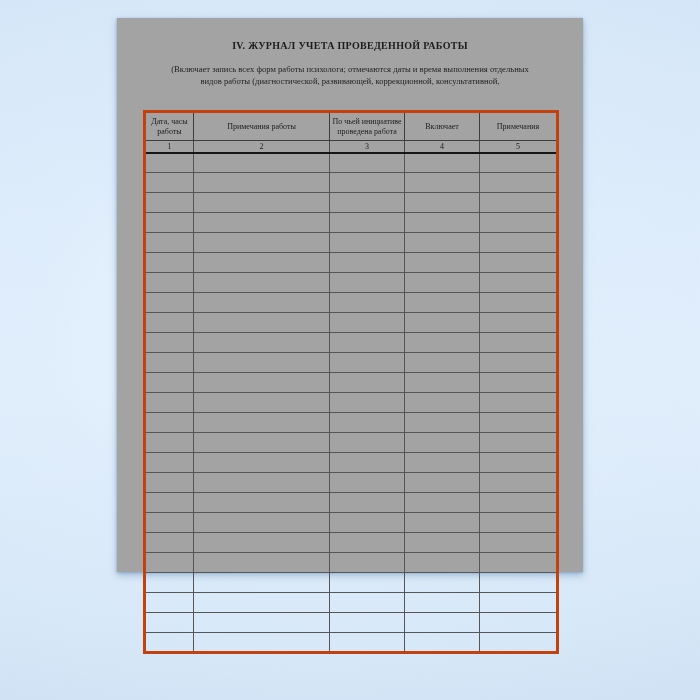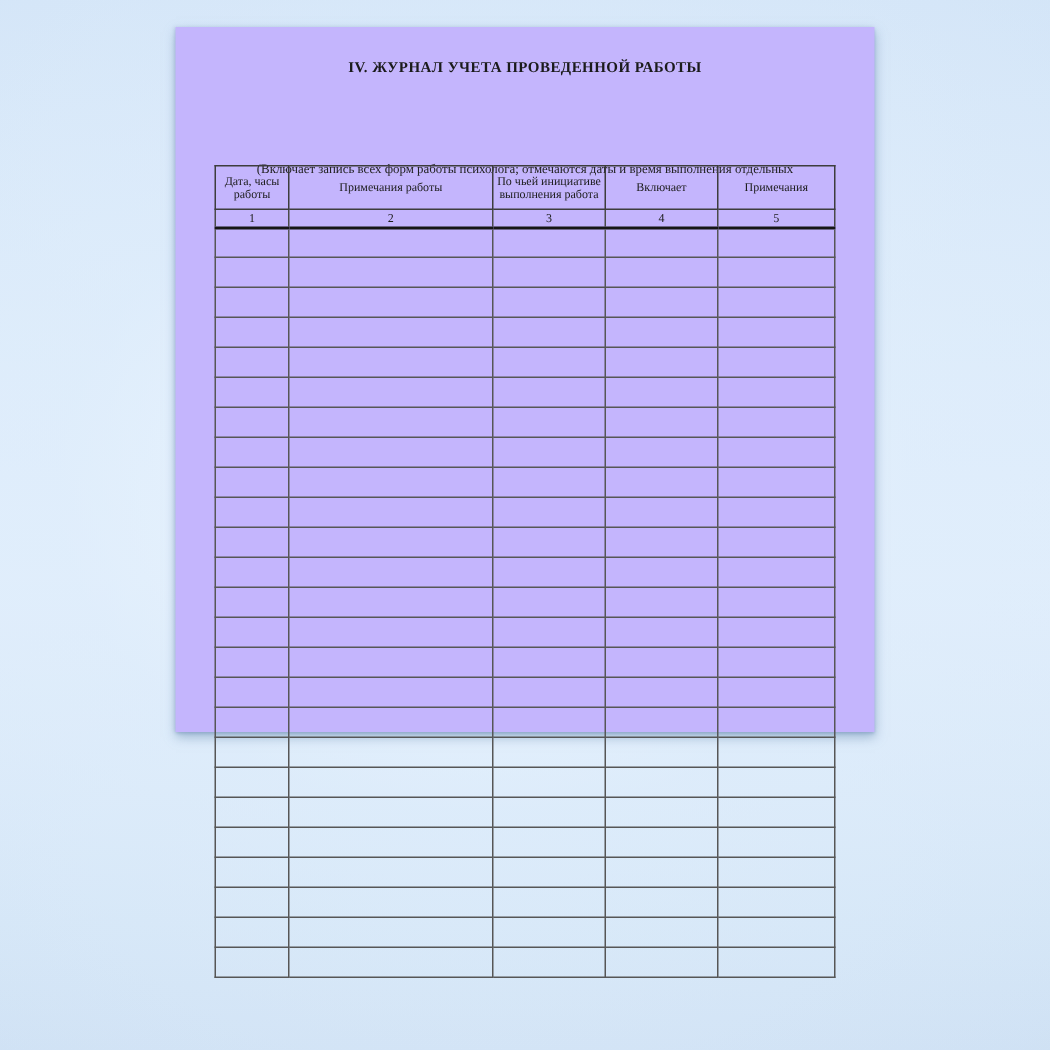--- a/index.html
+++ b/index.html
@@ -8,41 +8,40 @@
     position: relative;
     font-family: "Liberation Serif", "DejaVu Serif", serif;
     background:
       radial-gradient(ellipse 90% 70% at 46% 46%, rgba(238,247,255,0.95) 0%, rgba(224,238,252,0.6) 45%, rgba(210,228,246,0) 100%),
       linear-gradient(180deg, #d2e4f7 0%, #dcebfa 35%, #e0edfb 55%, #d3e5f6 88%, #cfe1f4 100%);
     overflow: hidden;
   }
   .page {
     position: absolute;
     left: 117px; top: 18px;
-    width: 466px; height: 470px;
-    background: #c4b5fd;
+    width: 466px; height: 554px;
+    background: #a3a3a3;
     box-shadow: 0 3px 7px rgba(122,152,188,0.65), 0 1px 2px rgba(122,152,188,0.45), -1px 0 2px rgba(140,165,195,0.25);
   }
   .doc-title {
     position: absolute;
     left: 0; right: 0; top: 22px;
     text-align: center;
     font-size: 10px;
     font-weight: bold;
     letter-spacing: 0.3px;
     color: #1b1b1b;
   }
   .doc-subtitle {
     position: absolute;
     left: 18px; right: 18px; top: 46px;
     text-align: center;
     font-size: 8.6px;
     line-height: 11.8px;
     color: #222222;
-    margin-top: 43px;
   }
   table.journal {
     position: absolute;
     left: 26px; top: 92px;
     width: 413px;
     border-collapse: collapse;
     table-layout: fixed;
   }
   table.journal td, table.journal th {
     border: 1px solid #4a4a4a;
@@ -64,46 +63,47 @@
     font-size: 8px;
     line-height: 9px;
     text-align: center;
     vertical-align: middle;
     border-bottom: 2.5px solid #161616;
   }
   table.journal tbody tr.blank-row td {
     height: 20px;
     border-color: #565656;
   }
-  table.journal { border: 1px solid #c2410c; }
+  table.journal { border: 3px solid #c2410c; }
 </style>
 </head>
 <body>
 
 <div class="page">
 
   <div class="doc-title">IV. ЖУРНАЛ УЧЕТА ПРОВЕДЕННОЙ РАБОТЫ</div>
 
   <div class="doc-subtitle">
     <div>(Включает запись всех форм работы психолога; отмечаются даты и время выполнения отдельных</div>
+    <div>видов работы (диагностической, развивающей, коррекционной, консультативной,</div>
   </div>
 
   <table class="journal">
     <colgroup>
       <col style="width:49px">
       <col style="width:136px">
       <col style="width:75px">
       <col style="width:75px">
       <col style="width:78px">
     </colgroup>
     <thead>
       <tr>
         <th>Дата, часы работы</th>
         <th>Примечания работы</th>
-        <th>По чьей инициативе выполнения работа</th>
+        <th>По чьей инициативе проведена работа</th>
         <th>Включает</th>
         <th>Примечания</th>
       </tr>
     </thead>
     <tbody>
       <tr class="numbers-row">
         <td>1</td>
         <td>2</td>
         <td>3</td>
         <td>4</td>

